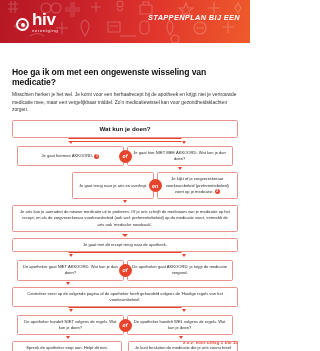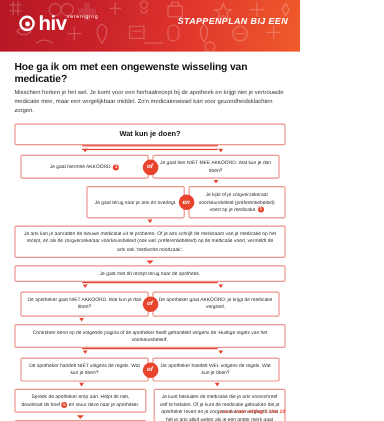--- a/index.html
+++ b/index.html
@@ -21,30 +21,30 @@
   .hdr-pattern{position:absolute;inset:0;opacity:.22;}
   .logo{
     position:absolute;left:16px;top:11px;display:flex;align-items:flex-end;gap:3px;
   }
   .logo-mark{
     width:13px;height:13px;border-radius:50%;border:2px solid #fff;
     display:flex;align-items:center;justify-content:center;box-sizing:border-box;
     margin-bottom:2px;
   }
   .logo-dot{width:4px;height:4px;border-radius:50%;background:#fff;}
-  .logo-txt{display:flex;flex-direction:row;line-height:1;}
+  .logo-txt{display:flex;flex-direction:column;line-height:1;}
   .logo-name{font-size:17px;font-weight:bold;color:#fff;letter-spacing:-.3px;}
   .logo-sub{font-size:4.4px;color:#fff;letter-spacing:.6px;margin-top:1px;opacity:.95;}
   .hdr-title{
     position:absolute;right:10px;top:12px;text-align:center;color:#fff;
     font-size:7.4px;font-weight:bold;font-style:italic;letter-spacing:.35px;line-height:1.5;
   }
 
   
-  .intro{padding:7px 12px 0 12px;}
+  .intro{padding:24px 12px 0 12px;}
   .intro h1{
     margin:0 0 4px 0;font-size:8.6px;color:#111;font-weight:bold;letter-spacing:-.1px;
   }
   .intro p{margin:0;font-size:4.9px;color:#333;line-height:1.55;}
 
   
   .flow{padding:6px 12px 0 12px;position:relative;}
   .box{
     border:0.8px solid #e9948c;background:#fff;border-radius:1.5px;
     font-size:4.1px;color:#2a2a2a;line-height:1.5;text-align:center;

